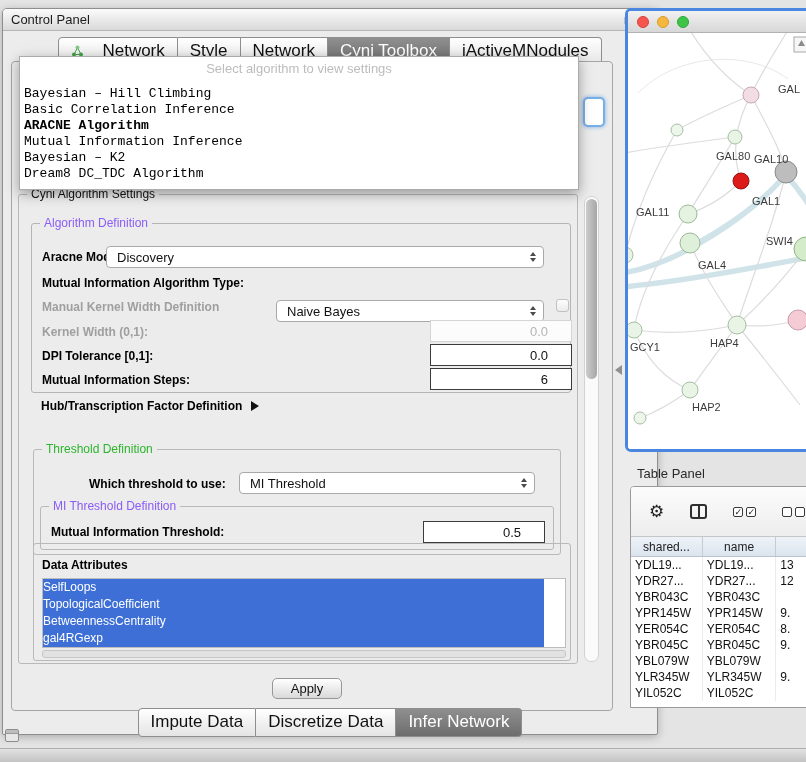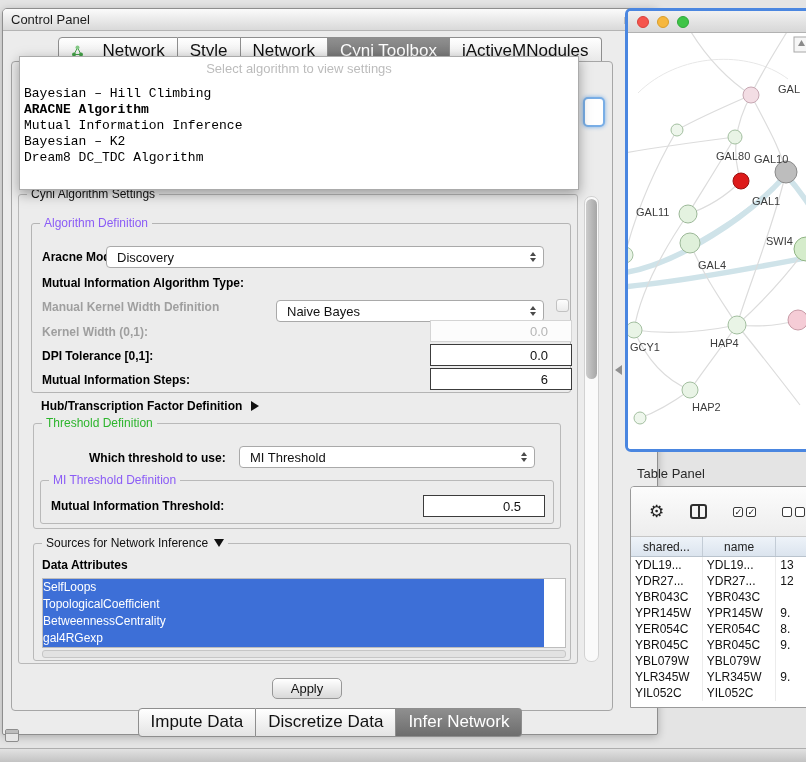--- a/index.html
+++ b/index.html
@@ -213,21 +213,21 @@
         <div class="field strong" style="left:398px; top:144px; width:142px; height:22px;">
           <span>6</span>
         </div>
       </div>
 
       <div class="hub-row" style="left:22px; top:204px;">
         <span class="lbl" style="position:static;">Hub/Transcription Factor Definition</span>
         <span class="tri-right"></span>
       </div>
 
-      <div class="fs" style="left:14px; top:228px; width:528px; height:106px;">
+      <div class="fs" style="left:14px; top:254px; width:528px; height:106px;">
         <span class="legend green">Threshold Definition</span>
 
         <span class="lbl" style="left:55px; top:27px;">Which threshold to use:</span>
         <div class="combo" style="left:205px; top:22px; width:296px; height:22px;">
           <span class="val">MI Threshold</span>
           <span class="arrows">
               <i class="arr-up"></i>
               <i class="arr-dn"></i>
             </span>
         </div>
@@ -235,24 +235,20 @@
         <div class="fs" style="left:6px; top:56px; width:514px; height:44px;">
           <span class="legend blue">MI Threshold Definition</span>
           <span class="lbl" style="left:10px; top:18px;">Mutual Information Threshold:</span>
           <div class="field strong" style="left:382px; top:14px; width:122px; height:22px;">
             <span>0.5</span>
           </div>
         </div>
       </div>
 
       <div class="fs" style="left:14px; top:348px; width:538px; height:118px;">
-        <span class="legend">
-          <span>Sources for Network Inference</span>
-          <span class="tri-down"></span>
-        </span>
         <span class="lbl" style="left:8px; top:14px;">Data Attributes</span>
         <div class="attr-list" style="left:8px; top:34px; width:524px; height:70px;">
           <div class="attr-item">SelfLoops</div>
           <div class="attr-item">TopologicalCoefficient</div>
           <div class="attr-item">BetweennessCentrality</div>
           <div class="attr-item">gal4RGexp</div>
         </div>
         <div class="list-hscroll" style="left:8px; top:106px; width:524px; height:8px;"></div>
       </div>
     </div>
@@ -277,20 +273,21 @@
       <span>Infer Network</span>
     </div>
   </div>
 
   <div class="focus-frag"></div>
 
   <div class="popup">
     <div class="popup-ph">Select algorithm to view settings</div>
     <div class="popup-items">
       <div class="popup-item">Bayesian – Hill Climbing</div>
+      <div class="popup-item">Basic Correlation Inference</div>
       <div class="popup-item sel">ARACNE Algorithm</div>
       <div class="popup-item">Mutual Information Inference</div>
       <div class="popup-item">Bayesian – K2</div>
       <div class="popup-item">Dream8 DC_TDC Algorithm</div>
     </div>
   </div>
 </div>
 
 <div class="split-arrow"></div>
 

